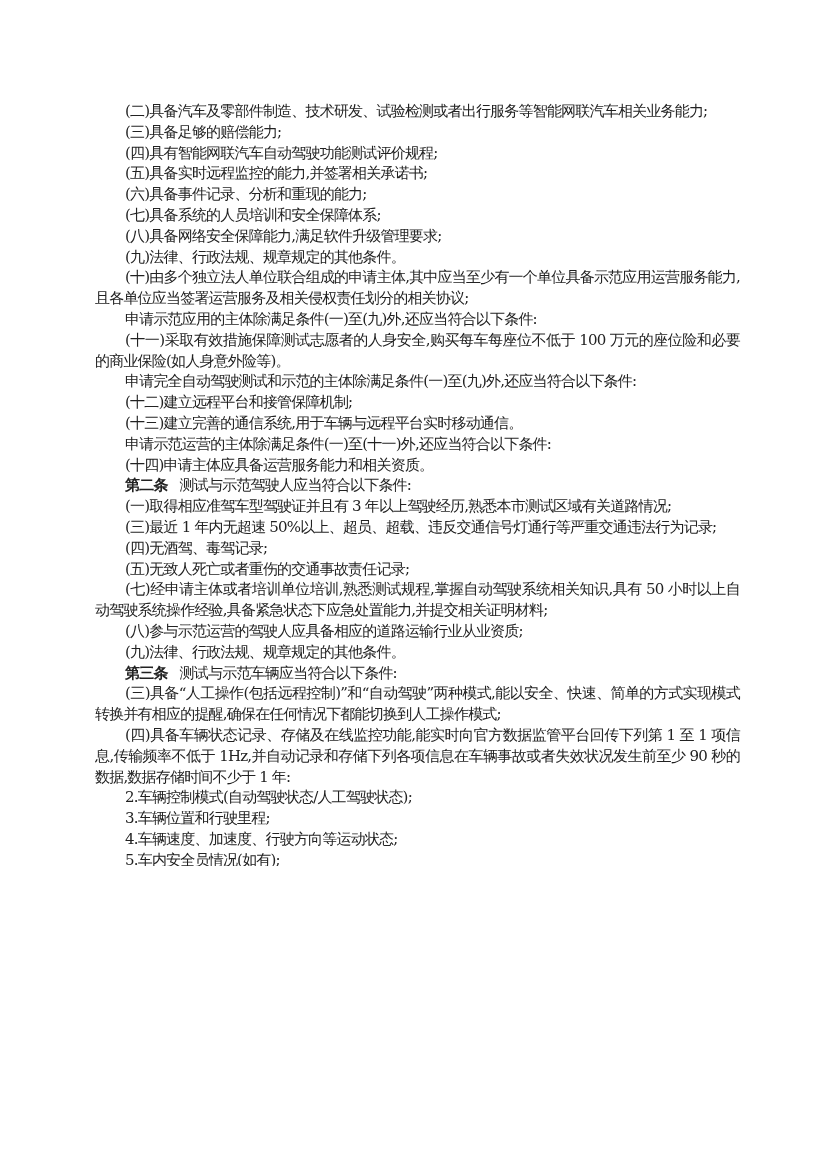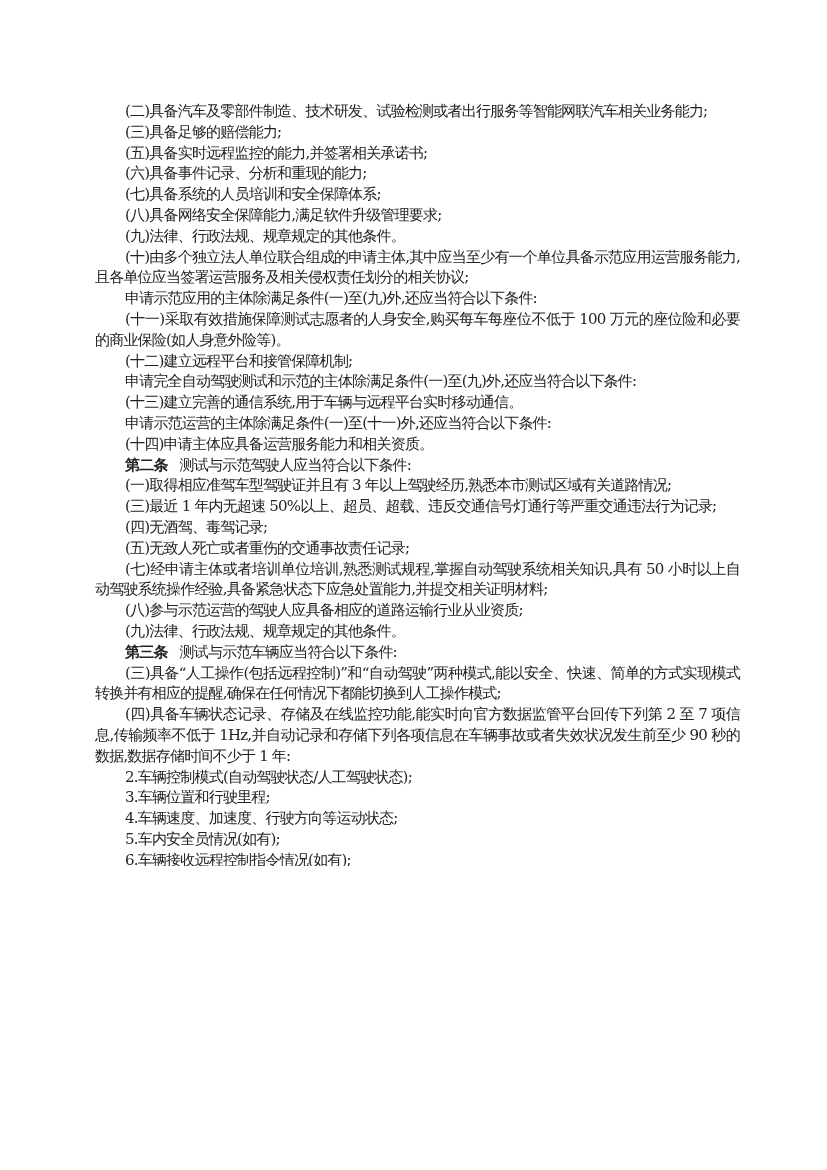--- a/index.html
+++ b/index.html
@@ -58,44 +58,45 @@
   }
 </style>
 </head>
 <body>
 
 <main class="page">
   <section class="content">
 
   <p class="para"><span>(二)具备汽车及零部件制造、技术研发、试验检测或者出行服务等智能网联汽车相关业务能力;</span></p>
       <p class="para"><span>(三)具备足够的赔偿能力;</span></p>
+      <p class="para"><span>(四)具有智能网联汽车自动驾驶功能测试评价规程;</span></p>
       <p class="para"><span>(五)具备实时远程监控的能力,并签署相关承诺书;</span></p>
       <p class="para"><span>(六)具备事件记录、分析和重现的能力;</span></p>
       <p class="para"><span>(七)具备系统的人员培训和安全保障体系;</span></p>
       <p class="para"><span>(八)具备网络安全保障能力,满足软件升级管理要求;</span></p>
       <p class="para"><span>(九)法律、行政法规、规章规定的其他条件。</span></p>
       <p class="para"><span>(十)由多个独立法人单位联合组成的申请主体,其中应当至少有一个单位具备示范应用运营服务能力,且各单位应当签署运营服务及相关侵权责任划分的相关协议;</span></p>
       <p class="para"><span>申请示范应用的主体除满足条件(一)至(九)外,还应当符合以下条件:</span></p>
       <p class="para"><span>(十一)采取有效措施保障测试志愿者的人身安全,购买每车每座位不低于 100 万元的座位险和必要的商业保险(如人身意外险等)。</span></p>
+      <p class="para"><span>申请完全自动驾驶测试和示范的主体除满足条件(一)至(九)外,还应当符合以下条件:</span></p>
       <p class="para"><span>(十二)建立远程平台和接管保障机制;</span></p>
-      <p class="para"><span>申请完全自动驾驶测试和示范的主体除满足条件(一)至(九)外,还应当符合以下条件:</span></p>
       <p class="para"><span>(十三)建立完善的通信系统,用于车辆与远程平台实时移动通信。</span></p>
       <p class="para"><span>申请示范运营的主体除满足条件(一)至(十一)外,还应当符合以下条件:</span></p>
       <p class="para"><span>(十四)申请主体应具备运营服务能力和相关资质。</span></p>
       <p class="para"><b class="lead">第二条</b><span>测试与示范驾驶人应当符合以下条件:</span></p>
       <p class="para"><span>(一)取得相应准驾车型驾驶证并且有 3 年以上驾驶经历,熟悉本市测试区域有关道路情况;</span></p>
       <p class="para"><span>(三)最近 1 年内无超速 50%以上、超员、超载、违反交通信号灯通行等严重交通违法行为记录;</span></p>
       <p class="para"><span>(四)无酒驾、毒驾记录;</span></p>
       <p class="para"><span>(五)无致人死亡或者重伤的交通事故责任记录;</span></p>
       <p class="para"><span>(七)经申请主体或者培训单位培训,熟悉测试规程,掌握自动驾驶系统相关知识,具有 50 小时以上自动驾驶系统操作经验,具备紧急状态下应急处置能力,并提交相关证明材料;</span></p>
       <p class="para"><span>(八)参与示范运营的驾驶人应具备相应的道路运输行业从业资质;</span></p>
       <p class="para"><span>(九)法律、行政法规、规章规定的其他条件。</span></p>
       <p class="para"><b class="lead">第三条</b><span>测试与示范车辆应当符合以下条件:</span></p>
       <p class="para"><span>(三)具备“人工操作(包括远程控制)”和“自动驾驶”两种模式,能以安全、快速、简单的方式实现模式转换并有相应的提醒,确保在任何情况下都能切换到人工操作模式;</span></p>
-      <p class="para"><span>(四)具备车辆状态记录、存储及在线监控功能,能实时向官方数据监管平台回传下列第 2 至 7 项信息,传输频率不低于 1Hz,并自动记录和存储下列各项信息在车辆事故或者失效状况发生前至少 90 秒的数据,数据存储时间不少于 1 年:</span></p>
+      <p class="para"><span>(四)具备车辆状态记录、存储及在线监控功能,能实时向官方数据监管平台回传下列第 1 至 1 项信息,传输频率不低于 1Hz,并自动记录和存储下列各项信息在车辆事故或者失效状况发生前至少 90 秒的数据,数据存储时间不少于 1 年:</span></p>
       <p class="para"><span>2.车辆控制模式(自动驾驶状态/人工驾驶状态);</span></p>
       <p class="para"><span>3.车辆位置和行驶里程;</span></p>
       <p class="para"><span>4.车辆速度、加速度、行驶方向等运动状态;</span></p>
       <p class="para"><span>5.车内安全员情况(如有);</span></p>
       <p class="para"><span>6.车辆接收远程控制指令情况(如有);</span></p>
       <p class="para"><span>7.软件版本信息;</span></p>
     </section>
   <div class="footer-pagenum">— 28 —</div>
   <div class="footer-issue">(2021 年第 24 期)</div>
 </main>

